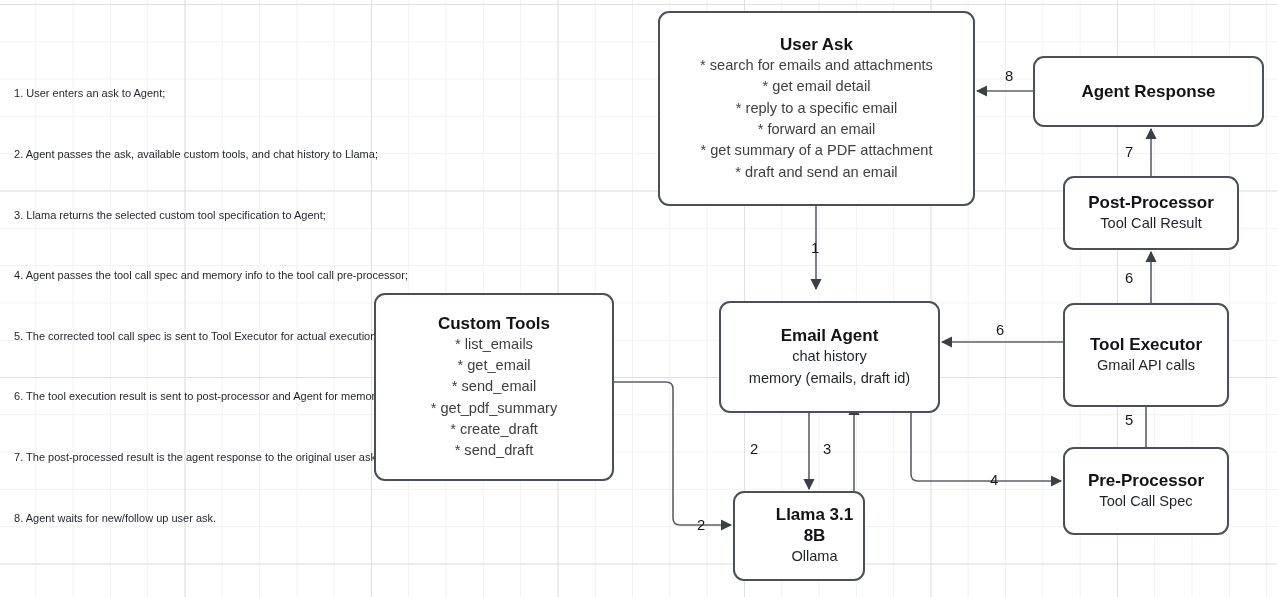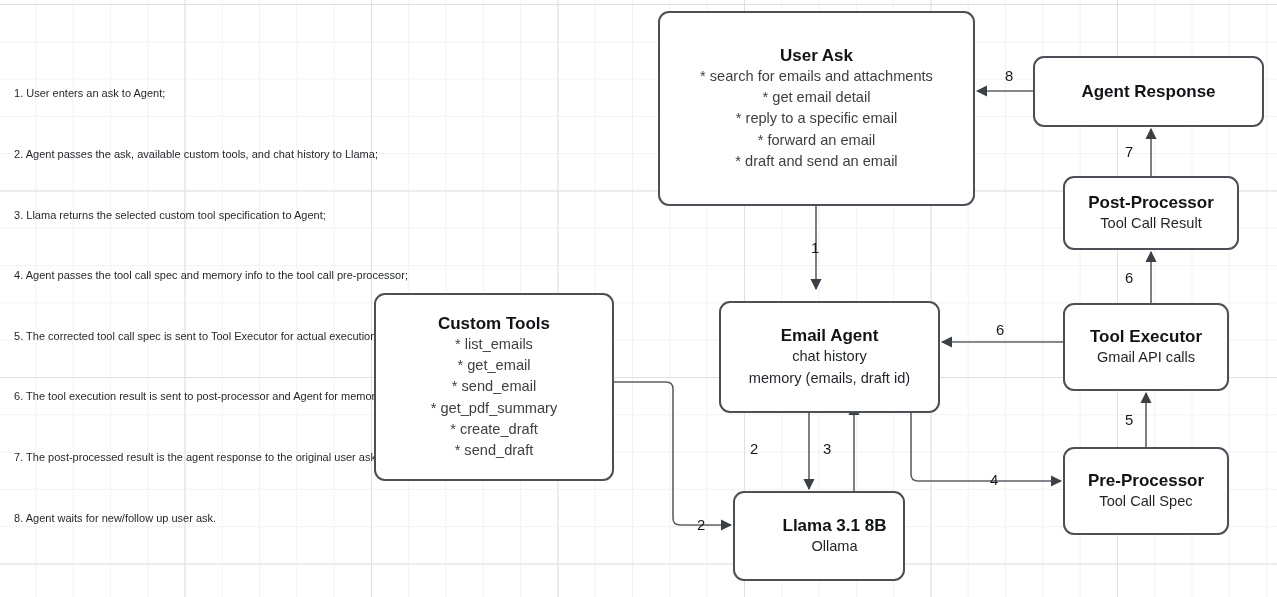--- a/index.html
+++ b/index.html
@@ -79,23 +79,23 @@
     color: #16181b;
     line-height: 1;
     white-space: nowrap;
   }
   
   #node-user-ask     { left: 658px; top: 11px;  width: 317px; height: 195px; }
   #node-agent-resp   { left: 1033px;top: 56px;  width: 231px; height: 71px;  }
   #node-post-proc    { left: 1063px;top: 176px; width: 176px; height: 74px;  }
   #node-custom-tools { left: 374px; top: 293px; width: 240px; height: 188px; }
   #node-email-agent  { left: 719px; top: 301px; width: 221px; height: 112px; }
-  #node-tool-exec    { left: 1063px;top: 303px; width: 166px; height: 88px;  }
+  #node-tool-exec    { left: 1063px;top: 303px; width: 166px; height: 104px;  }
   #node-pre-proc     { left: 1063px;top: 447px; width: 166px; height: 88px;  }
-  #node-llama        { left: 733px; top: 491px; width: 172px; height: 90px; padding-left: 31px;  }
+  #node-llama        { left: 733px; top: 491px; width: 132px; height: 90px; padding-left: 31px;  }
 </style>
 </head>
 <body>
 
 <div id="canvas">
 
   <svg id="svg-layer" viewBox="0 0 1277 597">
     <defs>
       <marker id="arrow" viewBox="0 0 10 10" refX="9" refY="5" markerWidth="7" markerHeight="7" orient="auto-start-reverse">
         <path d="M 0 0 L 10 5 L 0 10 z" fill="#3b4047"></path>
@@ -135,20 +135,21 @@
     <div>7. The post-processed result is the agent response to the original user ask;</div>
     <div>8. Agent waits for new/follow up user ask.</div>
   </div>
 
   <div class="node" id="node-user-ask">
     <div class="title">User Ask</div>
     <div class="sublist">* search for emails and attachments</div>
     <div class="sublist">* get email detail</div>
     <div class="sublist">* reply to a specific email</div>
     <div class="sublist">* forward an email</div>
+    <div class="sublist">* get summary of a PDF attachment</div>
     <div class="sublist">* draft and send an email</div>
   </div>
 
   <div class="node" id="node-agent-resp">
     <div class="title">Agent Response</div>
   </div>
 
   <div class="node" id="node-post-proc">
     <div class="title">Post-Processor</div>
     <div class="sub">Tool Call Result</div>

